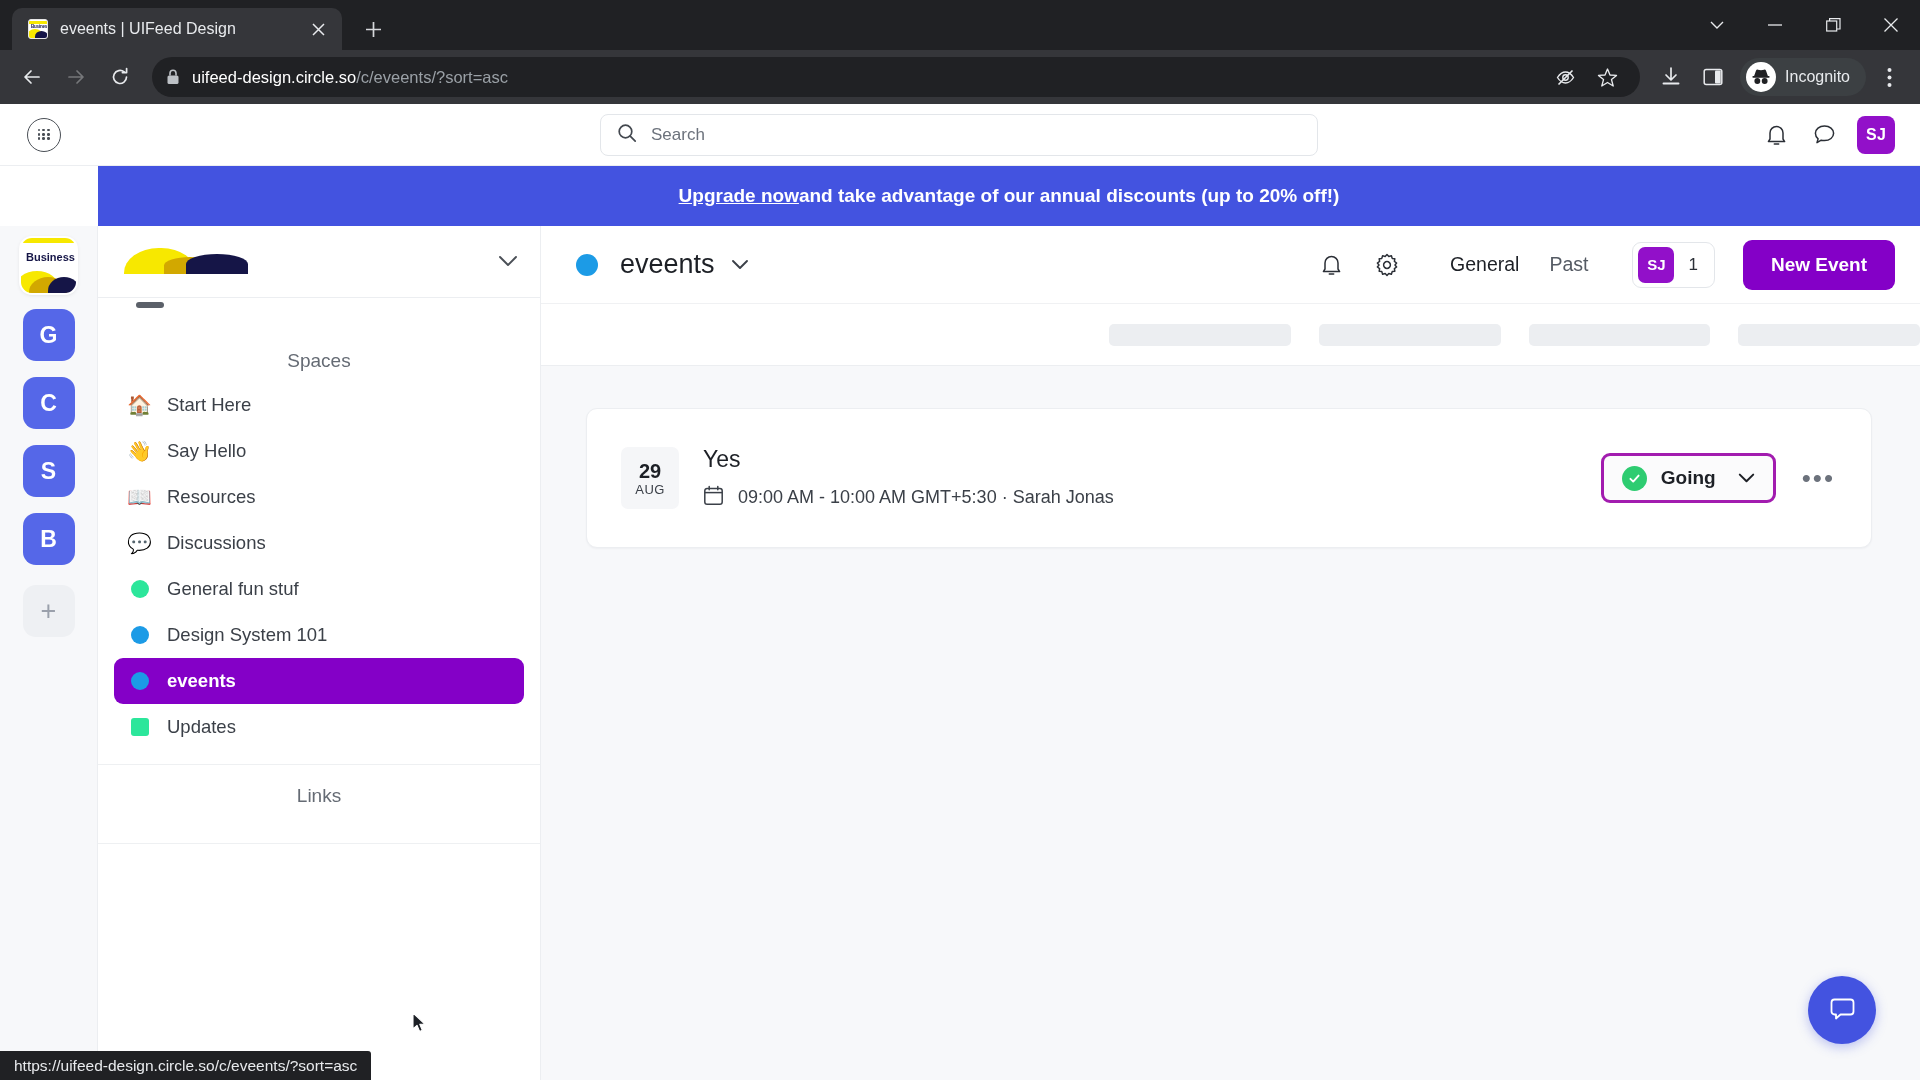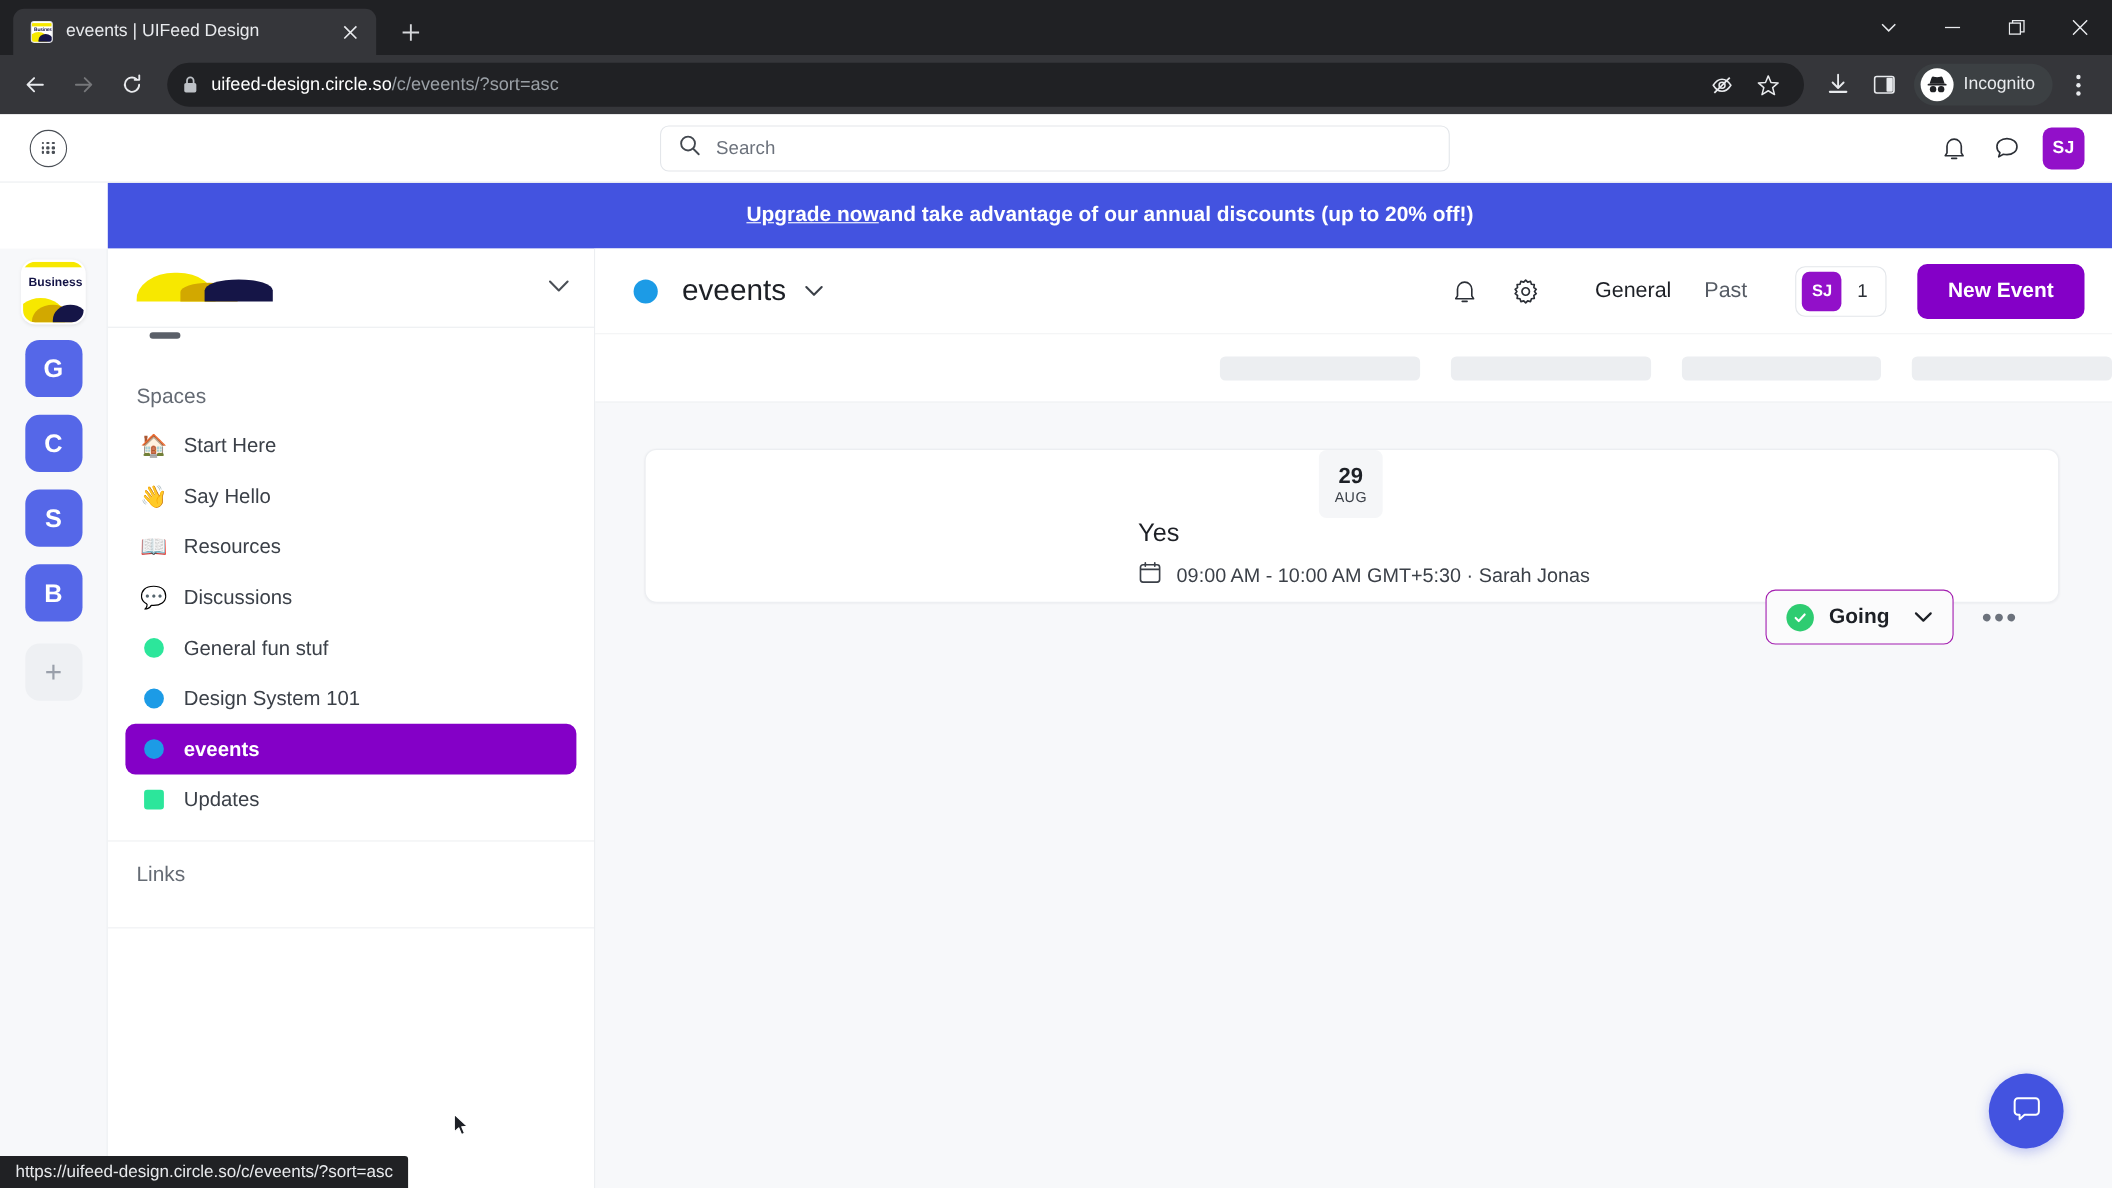--- a/index.html
+++ b/index.html
@@ -171,21 +171,21 @@
   }
   .rail-add {
     width: 52px; height: 52px; border-radius: 13px; background: #eef0f3;
     color: #9aa0ab; font-size: 27px; font-weight: 300;
     display: flex; align-items: center; justify-content: center; margin-top: 4px;
   }
 
   
   .sidebar {
     width: 443px; background: #fff; border-right: 1px solid #eceef1;
-    display: flex; flex-direction: column; flex: 0 0 auto; position: relative;
+    display: flex; flex-direction: column; flex: 0 0 auto; position: relative; text-align: center;
   }
   .ws-head {
     height: 72px; display: flex; align-items: center; padding: 0 22px 0 26px;
     border-bottom: 1px solid #eceef1;
   }
   .ws-logo { width: 126px; height: 32px; position: relative; overflow: hidden; }
   .ws-logo .y { position:absolute; left:0; bottom:4px; width:72px; height:26px; background:#f7e800; border-radius:48% 48% 0 0 / 95% 95% 0 0; }
   .ws-logo .g { position:absolute; left:40px; bottom:4px; width:52px; height:17px; background:#d2a800; border-radius:50% 50% 0 0; }
   .ws-logo .n { position:absolute; left:62px; bottom:4px; width:62px; height:20px; background:#151547; border-radius:50% 50% 0 0; }
   .ws-chev { margin-left: auto; color: #4a4f56; }
@@ -252,35 +252,34 @@
   .skel-row { height: 62px; background: #fff; display: flex; align-items: center; gap: 28px; padding: 0 0 0 568px; border-bottom: 1px solid #eceef1; }
   .skel { height: 22px; border-radius: 5px; background: #eceef1; }
 
   .main-body { flex: 1 1 auto; padding: 42px 48px 0 45px; overflow: hidden; position: relative; }
   .month { font-size: 31px; font-weight: bold; color: #1d2026; margin-bottom: 38px; }
   .event-card {
     background: #fff; border: 1px solid #eceef1; border-radius: 11px;
     height: 140px; display: flex; align-items: center; padding: 0 36px 0 34px;
     box-shadow: 0 1px 2px rgba(16,24,40,.04);
     max-width: 1305px;
-    flex-direction: column;
   }
   .date-chip {
     width: 58px; height: 62px; background: #f5f6f8; border-radius: 7px;
     display: flex; flex-direction: column; align-items: center; justify-content: center; gap: 2px;
     flex: 0 0 auto;
   }
   .date-chip .d { font-size: 20px; font-weight: bold; color: #1d2026; line-height: 1; }
   .date-chip .m { font-size: 13px; color: #3b4048; letter-spacing: .4px; line-height: 1; }
   .ev-info { margin-left: 24px; }
   .ev-title { font-size: 23px; color: #1d2026; margin-bottom: 12px; }
   .ev-meta { display: flex; align-items: center; gap: 14px; font-size: 18px; color: #3b4048; }
   .ev-right { margin-left: auto; display: flex; align-items: center; gap: 26px; }
   .going {
-    height: 50px; border: 1px solid #a21caf; border-radius: 9px; background: #fbfbfc;
+    height: 50px; border: 3px solid #a21caf; border-radius: 9px; background: #fbfbfc;
     display: flex; align-items: center; gap: 14px; padding: 0 18px;
   }
   .check {
     width: 25px; height: 25px; border-radius: 50%; background: #2ecc71;
     display: flex; align-items: center; justify-content: center; color: #fff; font-size: 14px;
   }
   .going-lbl { font-size: 19px; font-weight: bold; color: #1d2026; }
   .kebab { color: #6c727c; font-size: 26px; letter-spacing: 2px; line-height: 1; }
 
   .chat-fab {

